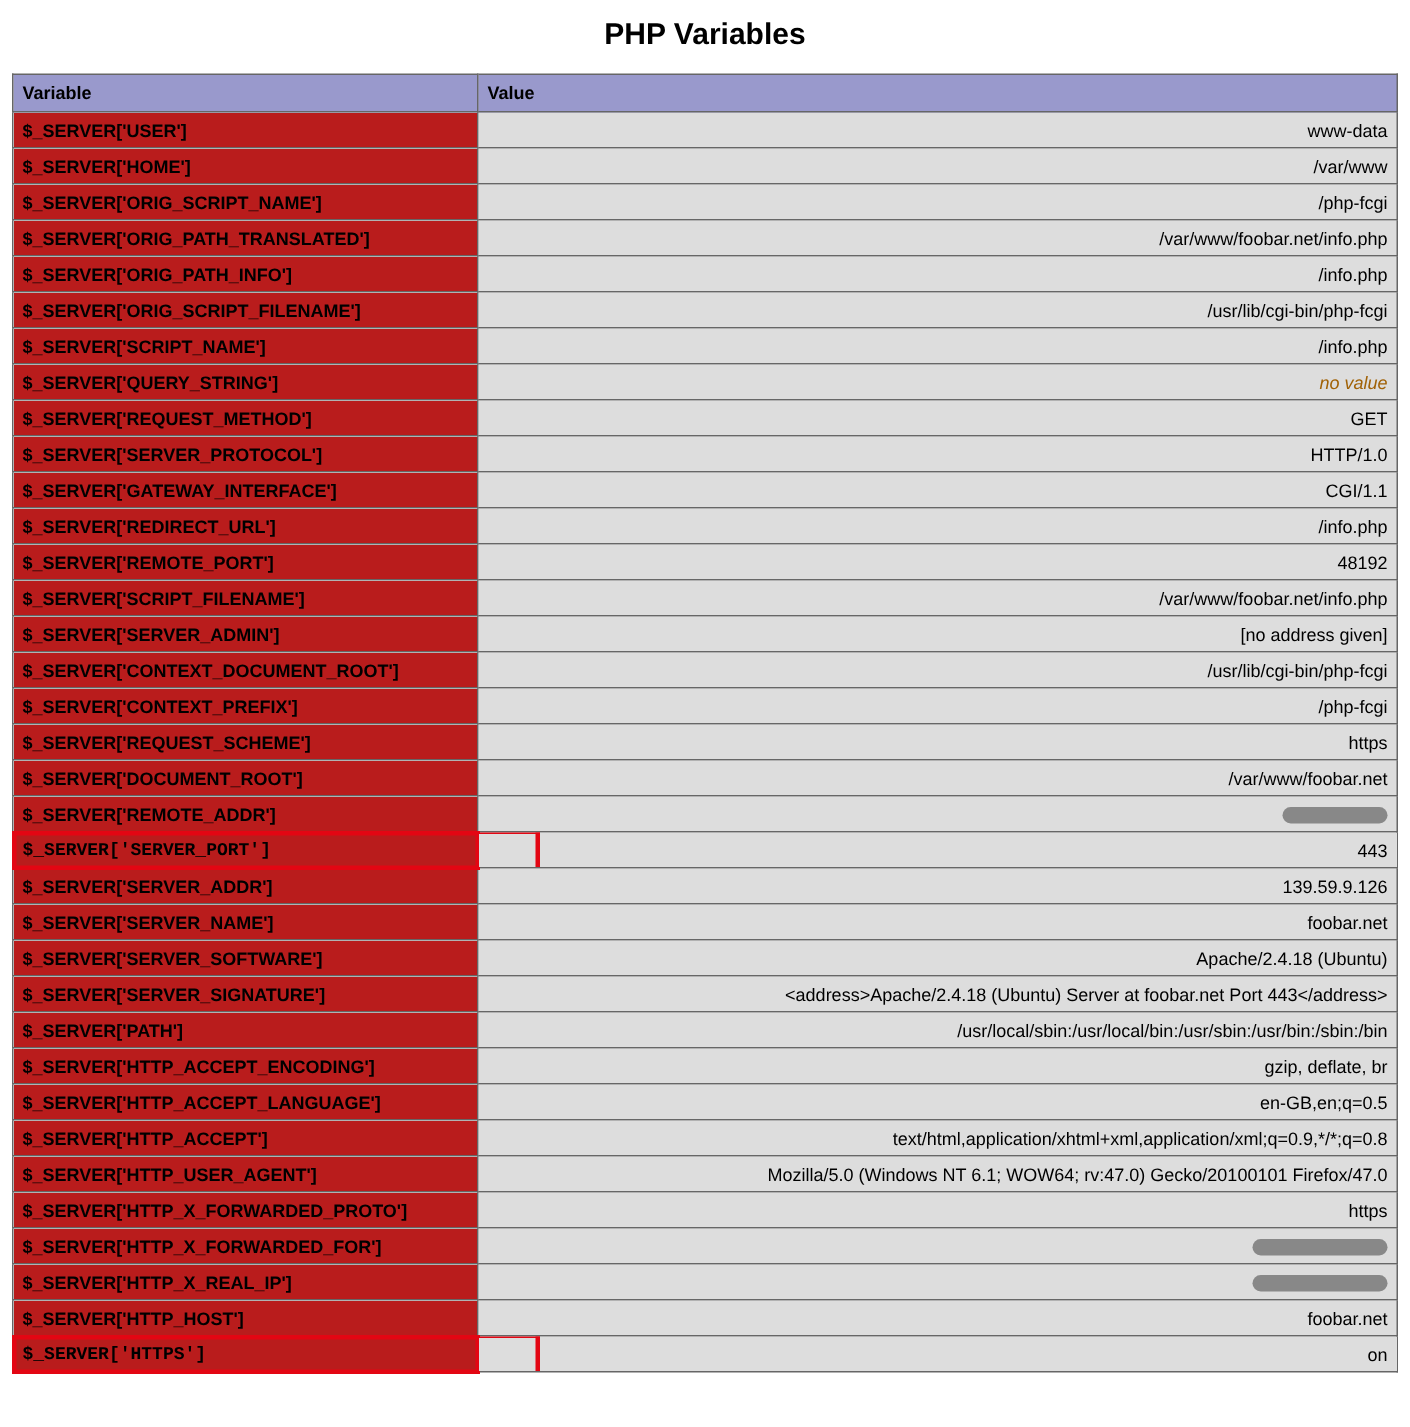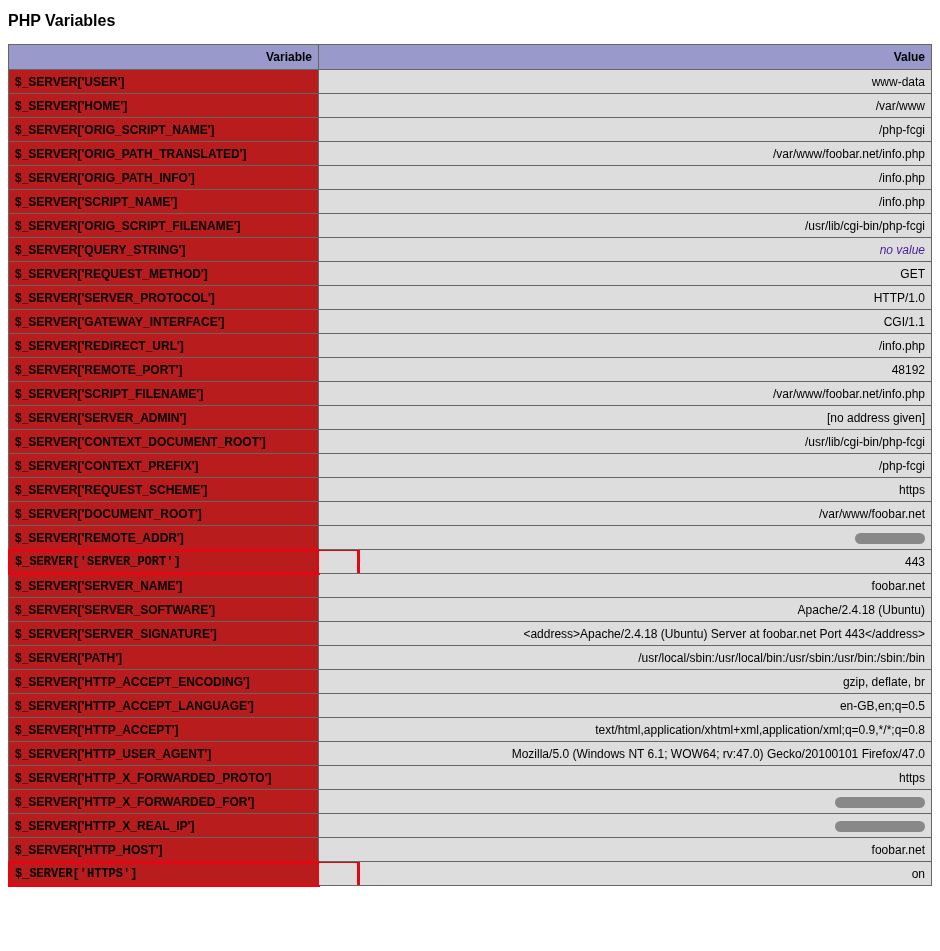--- a/index.html
+++ b/index.html
@@ -6,34 +6,35 @@
   body {
     margin: 0;
     padding: 8px;
     font-family: Arial, Helvetica, sans-serif;
     font-size: 12px;
     background: #fff;
     color: #000;
     width: 940px;
   }
   h1 {
-    font-size: 16px;
+    font-size: 20px;
     font-weight: bold;
+    text-align: center;
     margin: 4px 0 14px 0;
   }
   table {
     width: 100%;
     border-collapse: collapse;
     table-layout: fixed;
   }
   th {
     background: #9999cc;
     color: #000;
     font-weight: bold;
-    text-align: right;
+    text-align: left;
     padding: 5px 6px;
     border: 1px solid #666;
     font-size: 12px;
   }
   td {
     border: 1px solid #666;
     padding: 4px 6px;
     vertical-align: middle;
     font-size: 12px;
     height: 24px;
@@ -44,21 +45,21 @@
     background: #b91c1c;
     font-weight: bold;
     width: 310px;
   }
   td.val {
     background: #dddddd;
     text-align: right;
   }
   .no-value {
     font-style: italic;
-    color: #4c1d95;
+    color: #a16207;
   }
   .redacted {
     display: inline-block;
     background: #888;
     border-radius: 6px;
     height: 11px;
     vertical-align: middle;
   }
   .redacted.short { width: 70px; }
   .redacted.med   { width: 90px; }
@@ -115,28 +116,28 @@
       </tr>
       <tr>
         <td class="var">$_SERVER['ORIG_PATH_TRANSLATED']</td>
         <td class="val">/var/www/foobar.net/info.php</td>
       </tr>
       <tr>
         <td class="var">$_SERVER['ORIG_PATH_INFO']</td>
         <td class="val">/info.php</td>
       </tr>
       <tr>
+        <td class="var">$_SERVER['ORIG_SCRIPT_FILENAME']</td>
+        <td class="val">/usr/lib/cgi-bin/php-fcgi</td>
+      </tr>
+      <tr>
         <td class="var">$_SERVER['SCRIPT_NAME']</td>
         <td class="val">/info.php</td>
       </tr>
       <tr>
-        <td class="var">$_SERVER['ORIG_SCRIPT_FILENAME']</td>
-        <td class="val">/usr/lib/cgi-bin/php-fcgi</td>
-      </tr>
-      <tr>
         <td class="var">$_SERVER['QUERY_STRING']</td>
         <td class="val"><span class="no-value">no value</span></td>
       </tr>
       <tr>
         <td class="var">$_SERVER['REQUEST_METHOD']</td>
         <td class="val">GET</td>
       </tr>
       <tr>
         <td class="var">$_SERVER['SERVER_PROTOCOL']</td>
         <td class="val">HTTP/1.0</td>
@@ -177,20 +178,24 @@
         <td class="var">$_SERVER['DOCUMENT_ROOT']</td>
         <td class="val">/var/www/foobar.net</td>
       </tr>
       <tr>
         <td class="var">$_SERVER['REMOTE_ADDR']</td>
         <td class="val"><span class="redacted short"></span></td>
       </tr>
       <tr>
         <td class="var highlight-top">$_SERVER['SERVER_PORT']</td>
         <td class="val highlight-val">443</td>
+      </tr>
+      <tr>
+        <td class="var">$_SERVER['SERVER_ADDR']</td>
+        <td class="val">139.59.9.126</td>
       </tr>
       <tr>
         <td class="var">$_SERVER['SERVER_NAME']</td>
         <td class="val">foobar.net</td>
       </tr>
       <tr>
         <td class="var">$_SERVER['SERVER_SOFTWARE']</td>
         <td class="val">Apache/2.4.18 (Ubuntu)</td>
       </tr>
       <tr>

